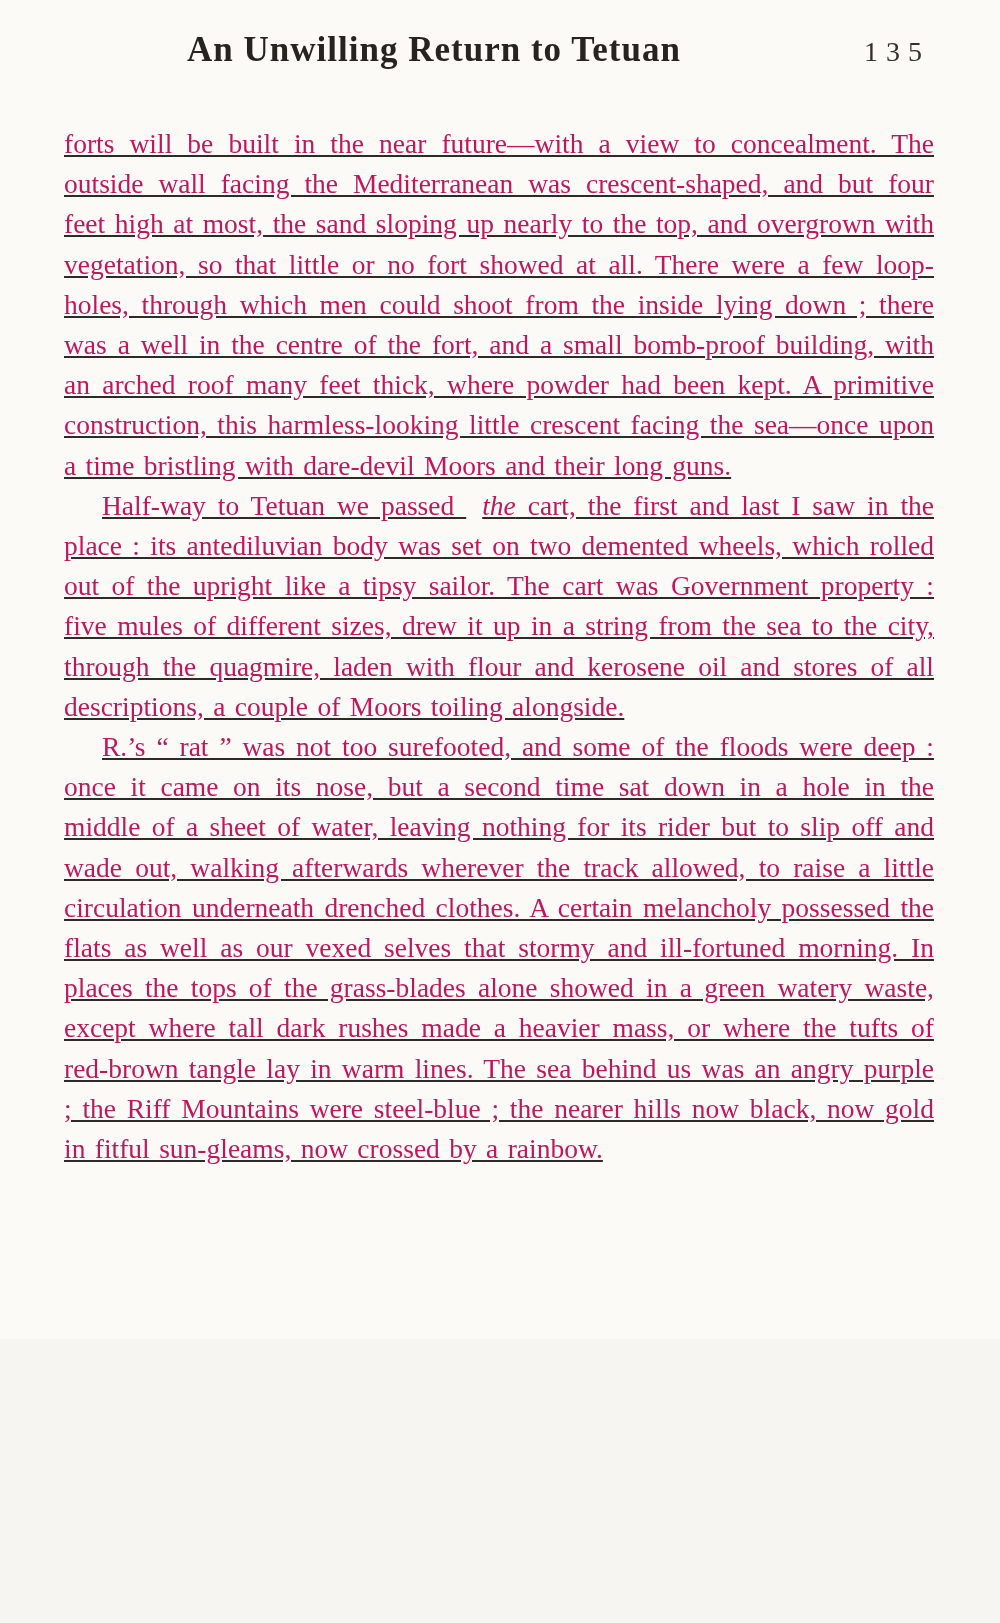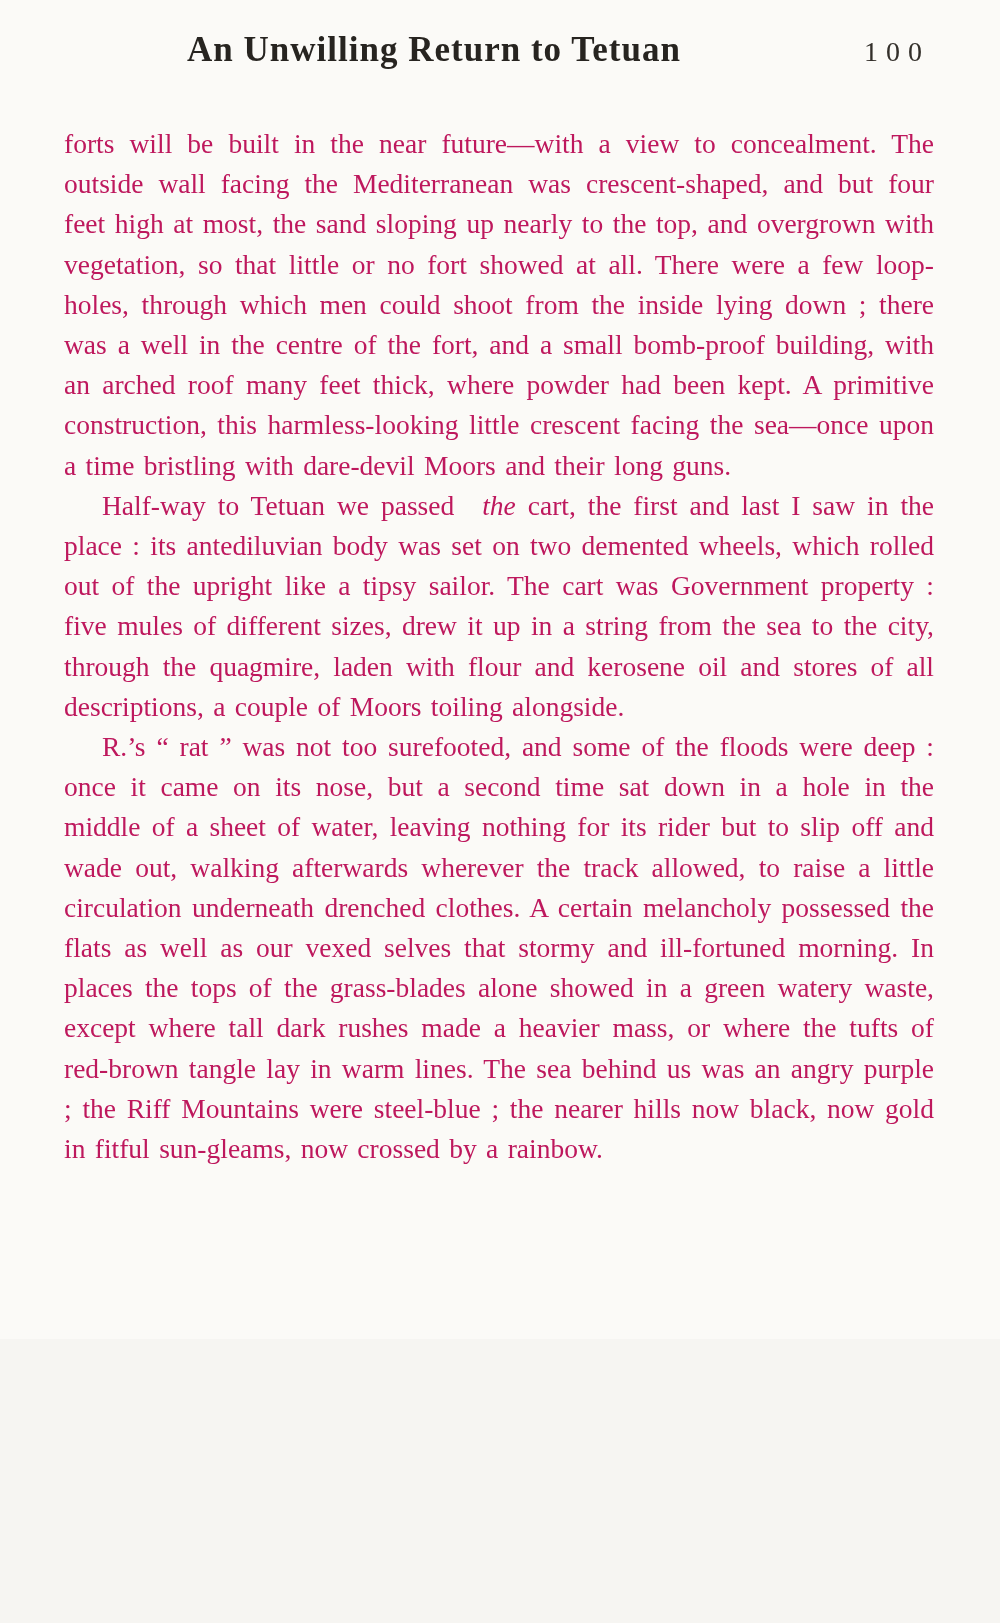--- a/index.html
+++ b/index.html
@@ -13,20 +13,21 @@
     overflow: hidden;
     font-family: "Liberation Serif", "DejaVu Serif", serif;
     color: #2e2b27;
   }
   .book-page {
     box-sizing: border-box;
     width: 1000px;
     height: 1339px;
     background: #fbfaf7;
     padding: 24px 66px 0 64px;
+    text-decoration: underline;
   }
   .page-header {
     position: relative;
     height: 66px;
     margin-bottom: 24px;
   }
   .page-title {
     position: absolute;
     left: 0;
     right: 130px;
@@ -64,20 +65,20 @@
     font-style: italic;
     margin-left: 16px;
   }
 </style>
 </head>
 <body>
 
 <div class="book-page">
   <div class="page-header">
     <div class="page-title">An Unwilling Return to Tetuan</div>
-    <div class="page-number">100</div>
+    <div class="page-number">135</div>
   </div>
   <div class="page-body">
       <p class="para"><span>forts will be built in the near future—with a view to concealment.  The outside wall facing the Mediterranean was crescent-shaped, and but four feet high at most, the sand sloping up nearly to the top, and overgrown with vegetation, so that little or no fort showed at all.  There were a few loop-holes, through which men could shoot from the inside lying down ; there was a well in the centre of the fort, and a small bomb-proof building, with an arched roof many feet thick, where powder had been kept.  A primitive construction, this harmless-looking little crescent facing the sea—once upon a time bristling with dare-devil Moors and their long guns.</span></p>
       <p class="para indent"><span>Half-way to Tetuan we passed </span><span class="italic">the</span><span> cart, the first and last I saw in the place :  its antediluvian body was set on two demented wheels, which rolled out of the upright like a tipsy sailor.   The cart was Government property : five mules of different sizes, drew it up in a string from the sea to the city, through the quagmire, laden with flour and kerosene oil and stores of all descriptions, a couple of Moors toiling alongside.</span></p>
       <p class="para indent"><span>R.’s “ rat ” was not too surefooted, and some of the floods were deep :  once it came on its nose, but a second time sat down in a hole in the middle of a sheet of water, leaving nothing for its rider but to slip off and wade out, walking afterwards wherever the track allowed, to raise a little circulation underneath drenched clothes. A certain melancholy possessed the flats as well as our vexed selves that stormy and ill-fortuned morning.  In places the tops of the grass-blades alone showed in a green watery waste, except where tall dark rushes made a heavier mass, or where the tufts of red-brown tangle lay in warm lines.   The sea behind us was an angry purple ; the Riff Mountains were steel-blue ; the nearer hills now black, now gold in fitful sun-gleams, now crossed by a rainbow.</span></p>
     </div>
 </div>
 
 </body></html>

